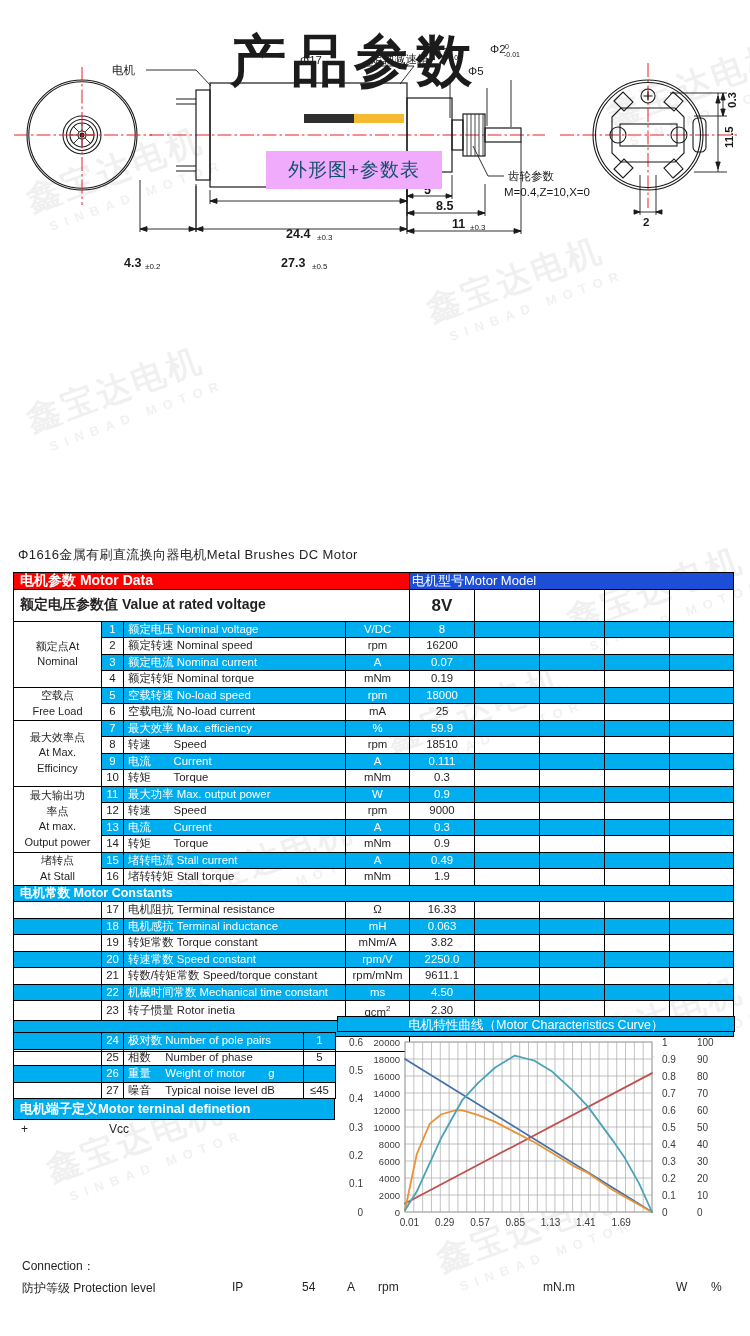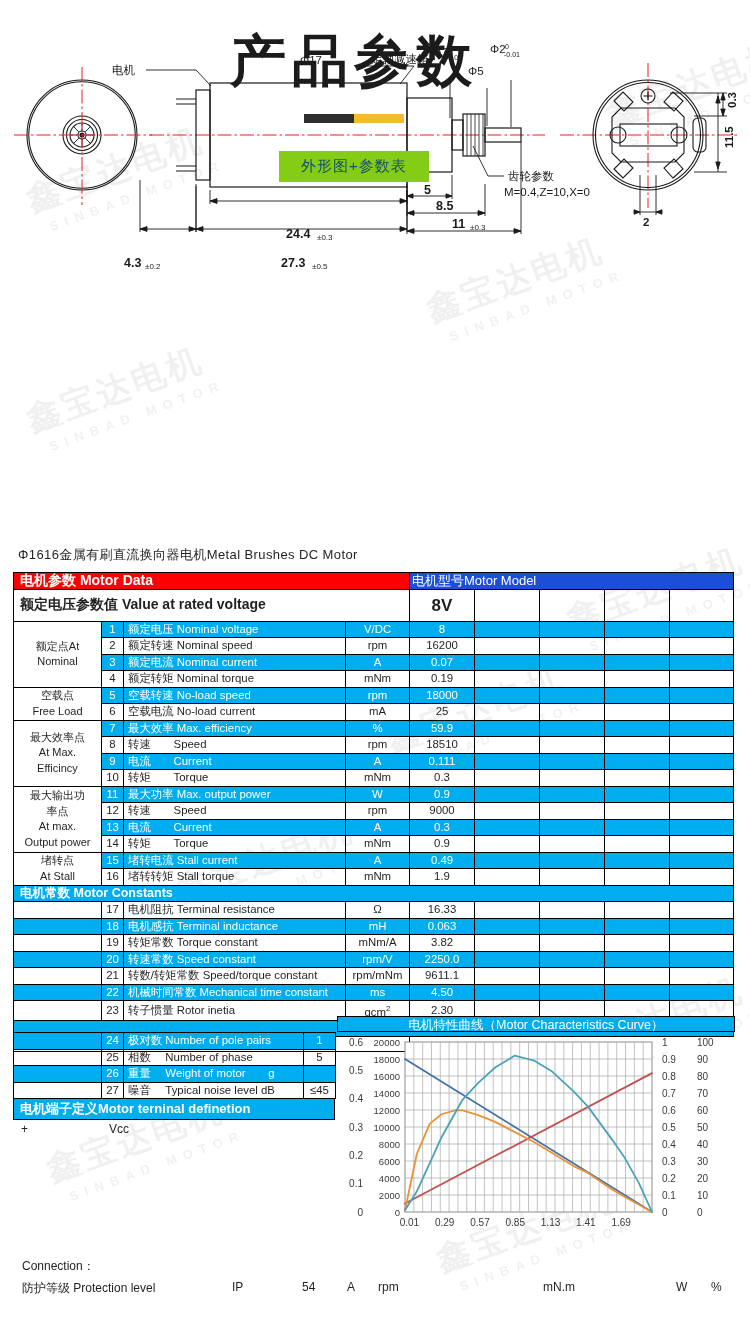--- a/index.html
+++ b/index.html
@@ -17,22 +17,22 @@
   .wm .cn { font-size:34px; letter-spacing:3px; display:block; }
   .wm .en { font-size:13px; letter-spacing:7px; display:block; margin-left:12px; margin-top:1px; }
 
   
   #hdr { position:absolute; left:0; top:0; width:708px; text-align:center; z-index:10; }
   #title { font-size:56px; font-weight:bold; letter-spacing:6px; margin-top:24px; color:#1b1b1b; }
   #rule { margin:14px auto 0; width:100px; height:9px; display:flex; }
   #rule .b { flex:1; background:#2e2e2e; }
   #rule .y { flex:1; background:#f5b932; }
   #sub { font-size:22px; margin-top:18px; color:#3a3a3a; letter-spacing:1px; }
-  #pill { display:inline-block; margin-top:28px; background:#84cc16; color:#14506b;
-          font-size:15px; padding:6px 22px; letter-spacing:1px; }
+  #pill { display:inline-block; margin-top:28px; background:#f0abfc; color:#14506b;
+          font-size:19px; padding:6px 22px; letter-spacing:1px; }
 
   
   #draw { position:absolute; left:0; top:240; width:750px; height:330px; z-index:8; }
   #draw svg { display:block; }
   #caption { position:absolute; left:18px; top:546px; font-size:13px; letter-spacing:.4px; z-index:10; }
 
   
   #tbl { position:absolute; left:13px; top:572px; width:609px; z-index:10;
          border-collapse:collapse; table-layout:fixed; font-size:11.4px; }
   #tbl td { border:1px solid #000; padding:0 2px; height:15.5px; line-height:15.5px;

